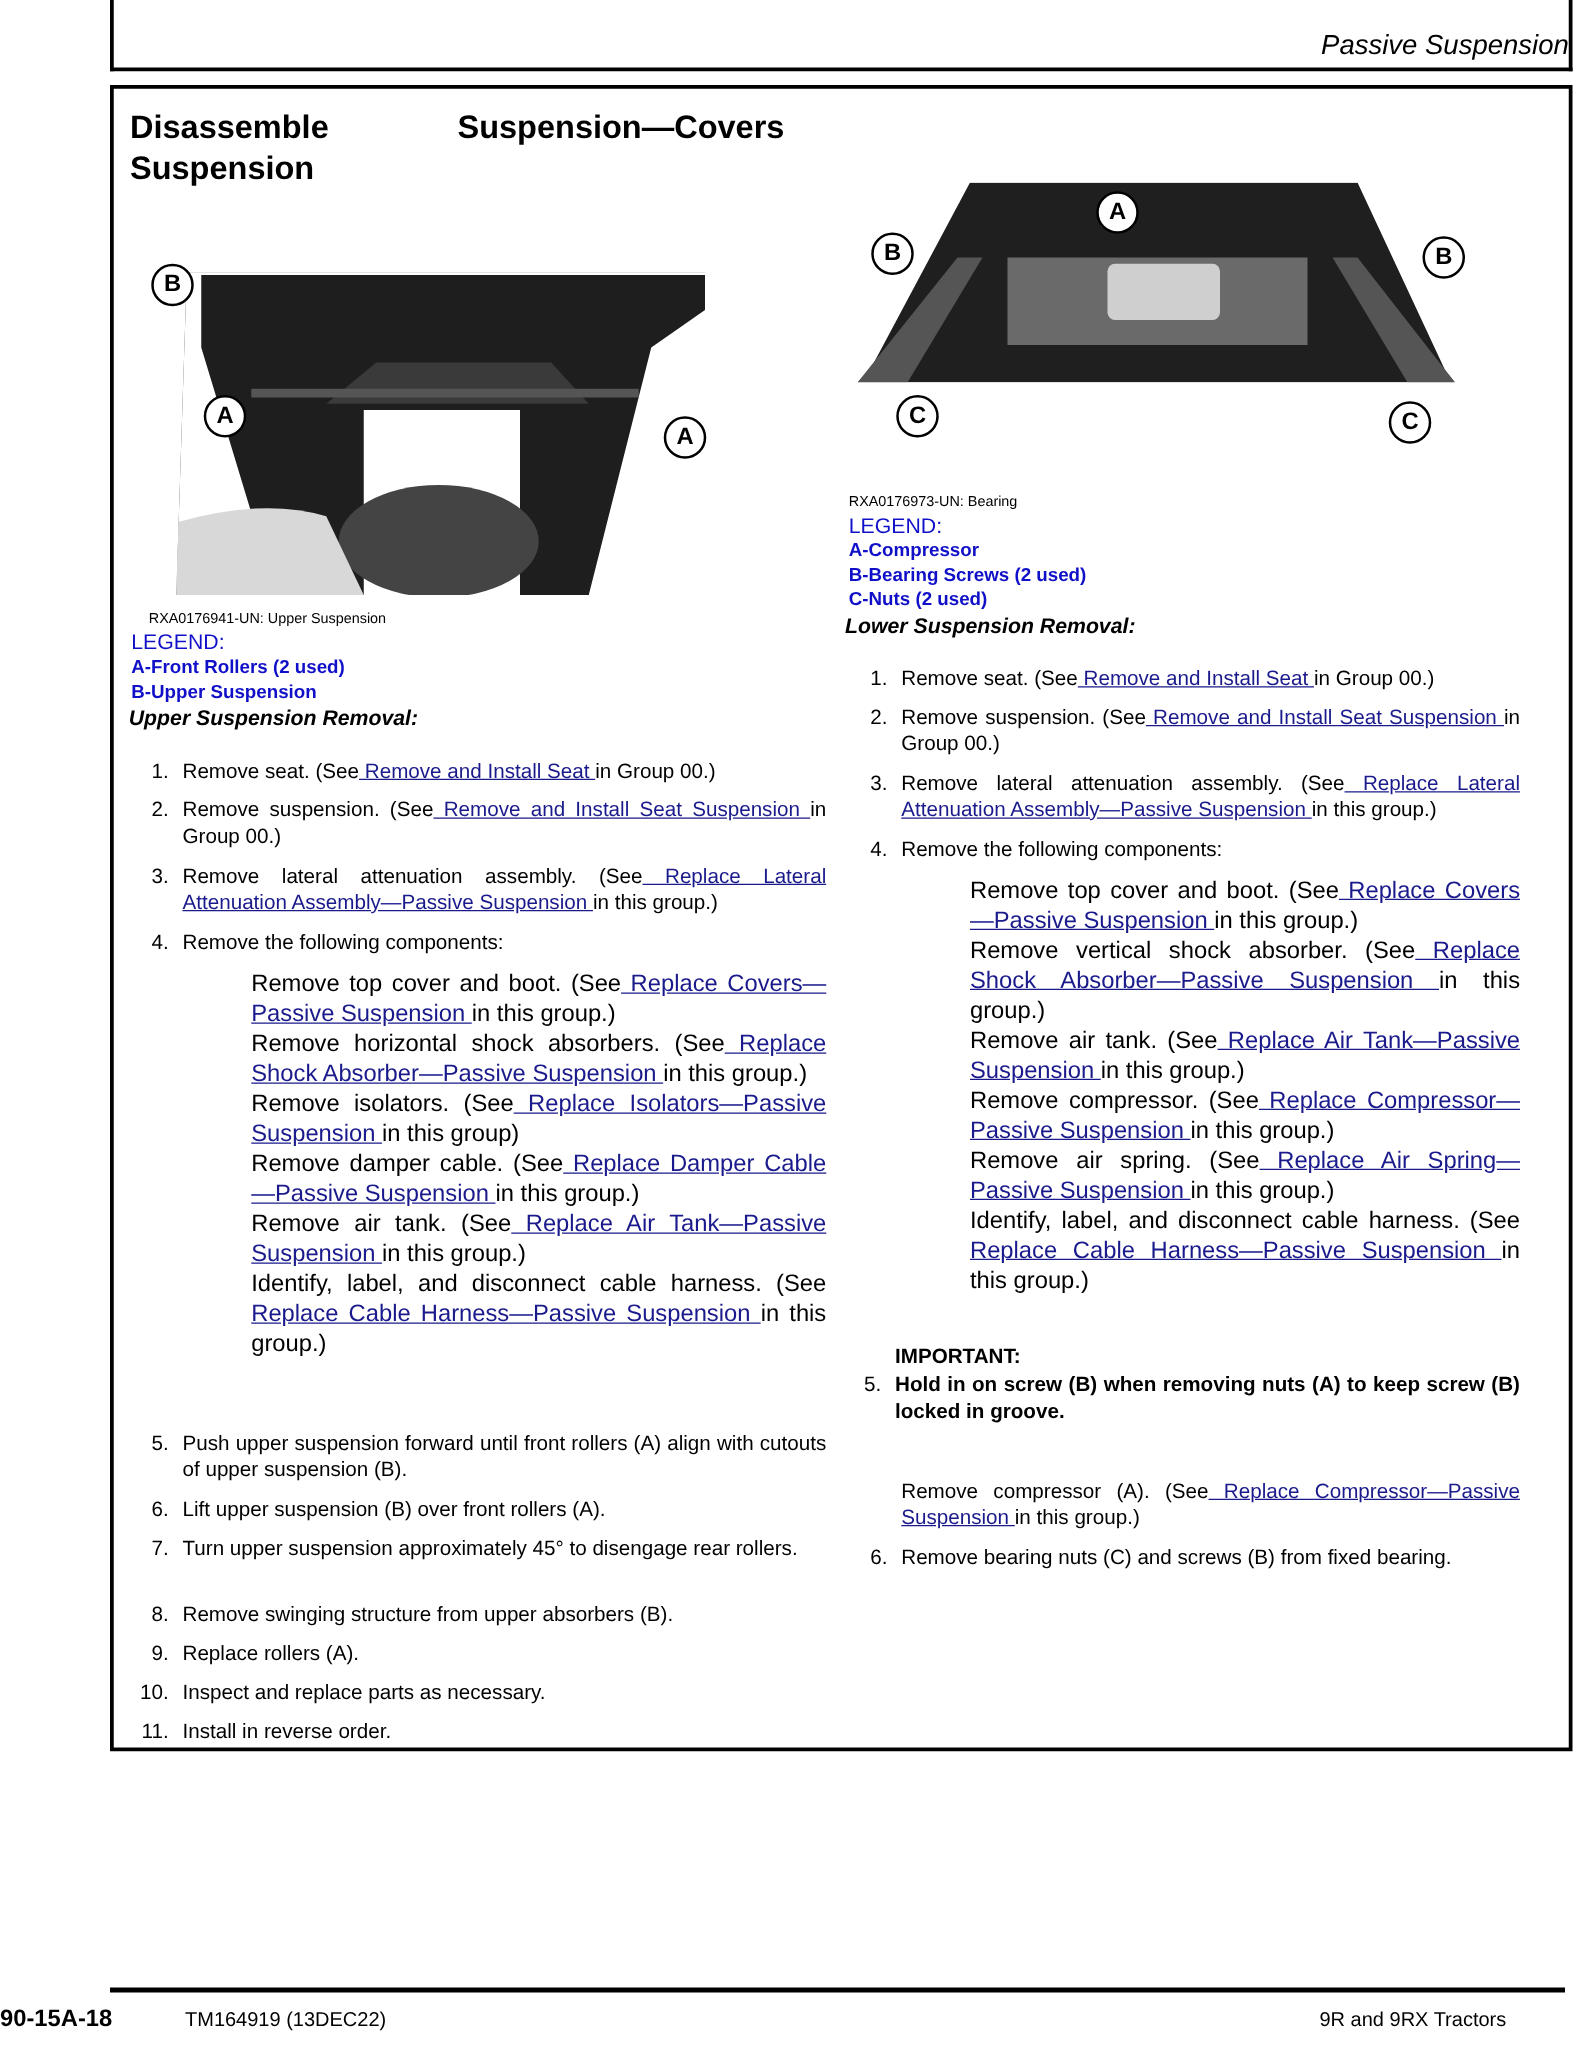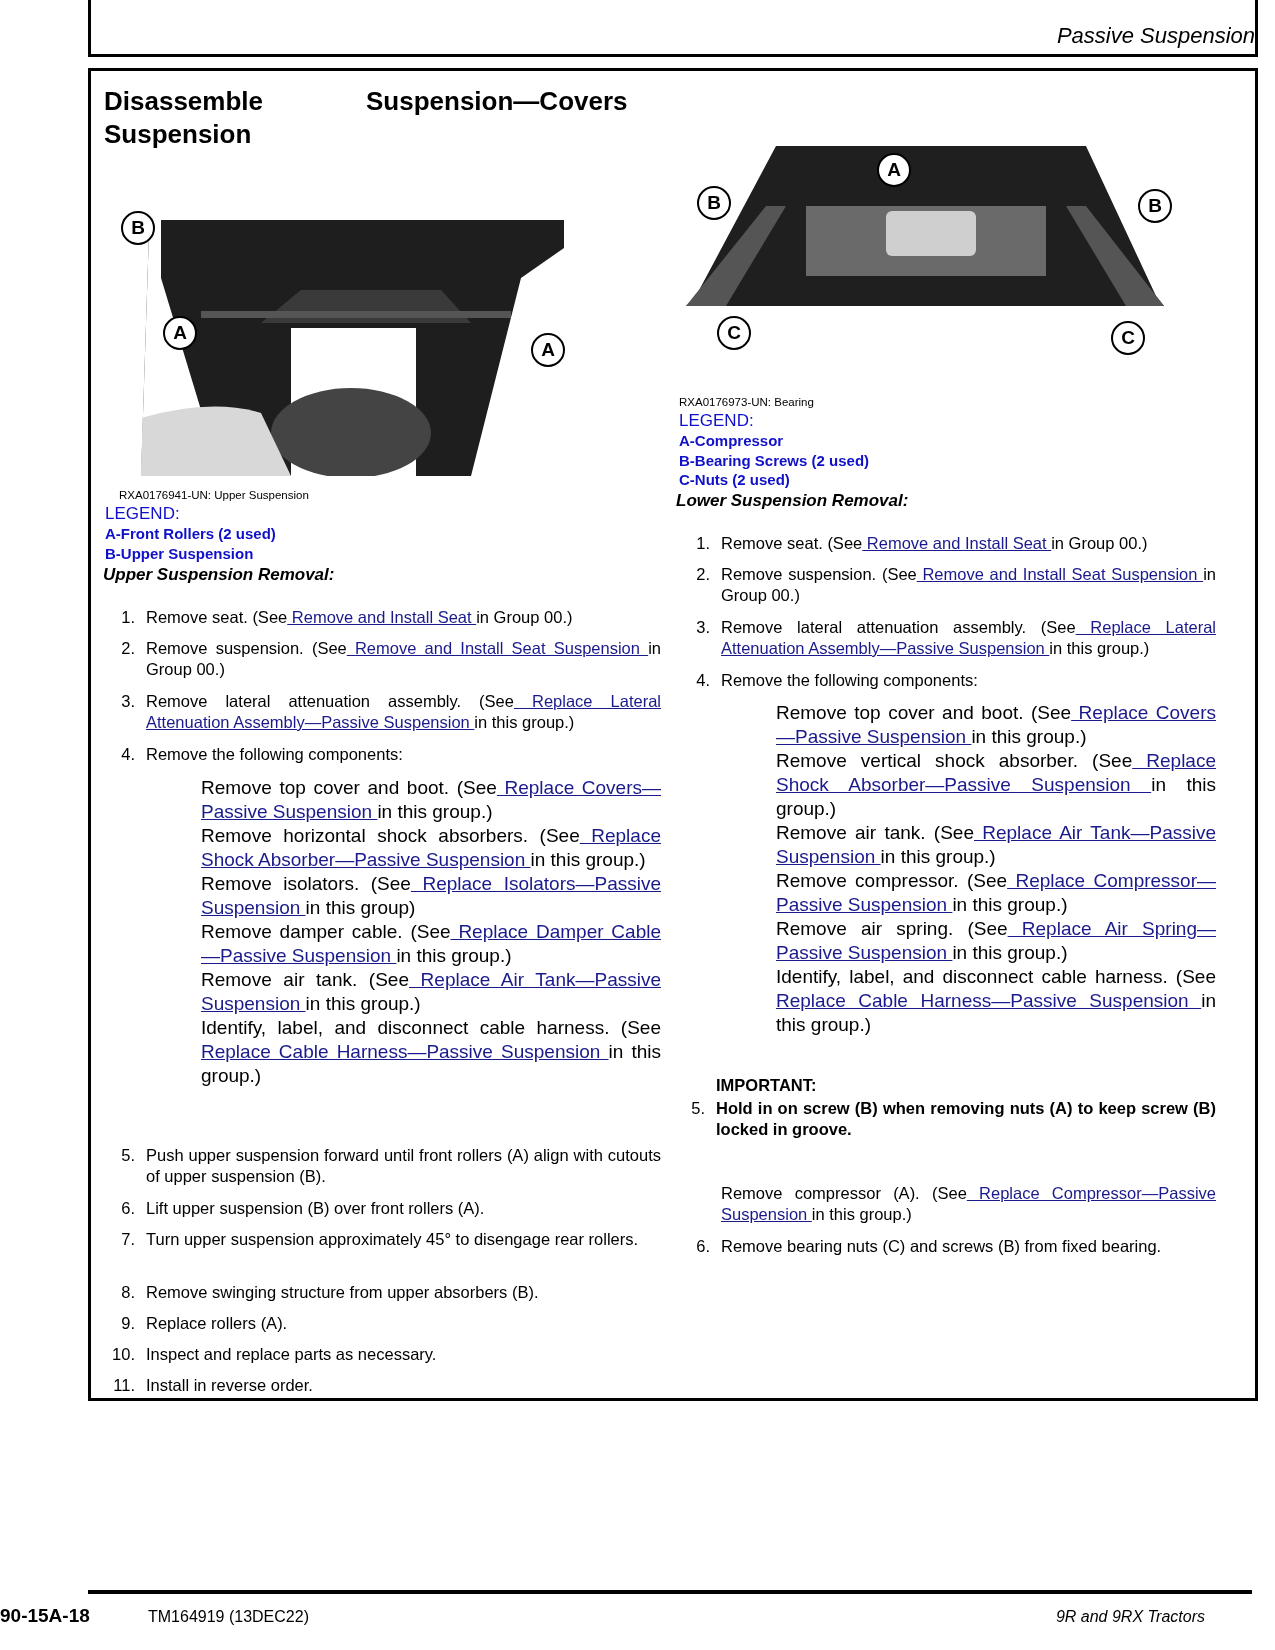--- a/index.html
+++ b/index.html
@@ -167,13 +167,13 @@
     <span>Remove compressor (A). (See</span><a> Replace Compressor—Passive Suspension </a><span>in this group.)</span>
   </div>
   <div class="step" style="left:630px;top:1165px;width:495px;">
     <span class="num">6.</span><span>Remove bearing nuts (C) and screws (B) from fixed bearing.</span>
   </div>
 </div>
 
 <div class="foot-line"></div>
 <div class="foot" style="left:148px;">TM164919 (13DEC22)</div>
 <div class="foot foot-c" style="left:0;width:1275px;text-align:left;top:1605px;">90-15A-18</div>
-<div class="foot" style="right:70px;font-style:italic;">9R and 9RX Tractors</div>
+<div class="foot" style="right:70px;">9R and 9RX Tractors</div>
 
 </body></html>

